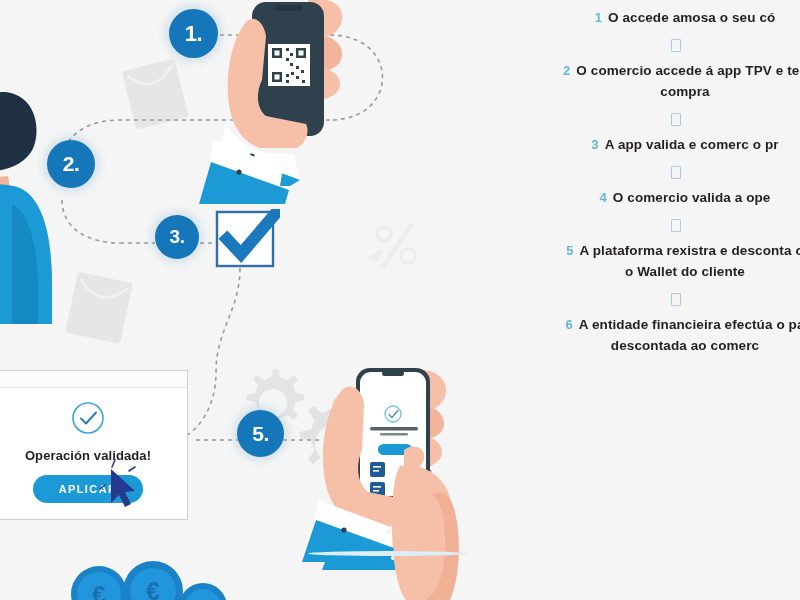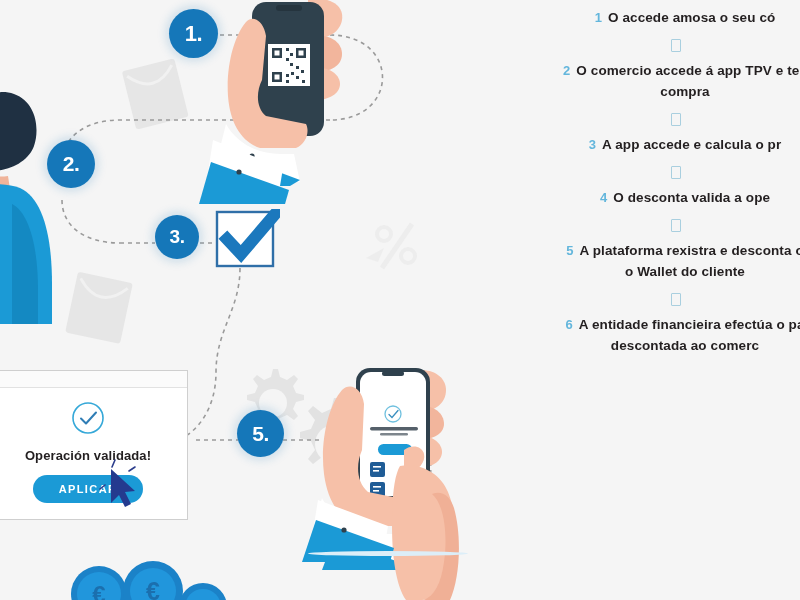--- a/index.html
+++ b/index.html
@@ -293,26 +293,26 @@
     </div>
     <div class="arrow-sep"><span class="box"></span></div>
 
     <div class="step-row">
       <span class="num">2</span><span>O comercio accede á app TPV e tec</span>
       <span class="line2">compra</span>
     </div>
     <div class="arrow-sep"><span class="box"></span></div>
 
     <div class="step-row">
-      <span class="num">3</span><span>A app accede e calcula o pr</span>
-    </div>
-    <div class="arrow-sep"><span class="box"></span></div>
-
-    <div class="step-row">
-      <span class="num">4</span><span>O desconta valida a ope</span>
+      <span class="num">3</span><span>A app valida e comerc o pr</span>
+    </div>
+    <div class="arrow-sep"><span class="box"></span></div>
+
+    <div class="step-row">
+      <span class="num">4</span><span>O comercio valida a ope</span>
     </div>
     <div class="arrow-sep"><span class="box"></span></div>
 
     <div class="step-row">
       <span class="num">5</span><span>A plataforma rexistra e desconta o</span>
       <span class="line2">o Wallet do cliente</span>
     </div>
     <div class="arrow-sep"><span class="box"></span></div>
 
     <div class="step-row">

